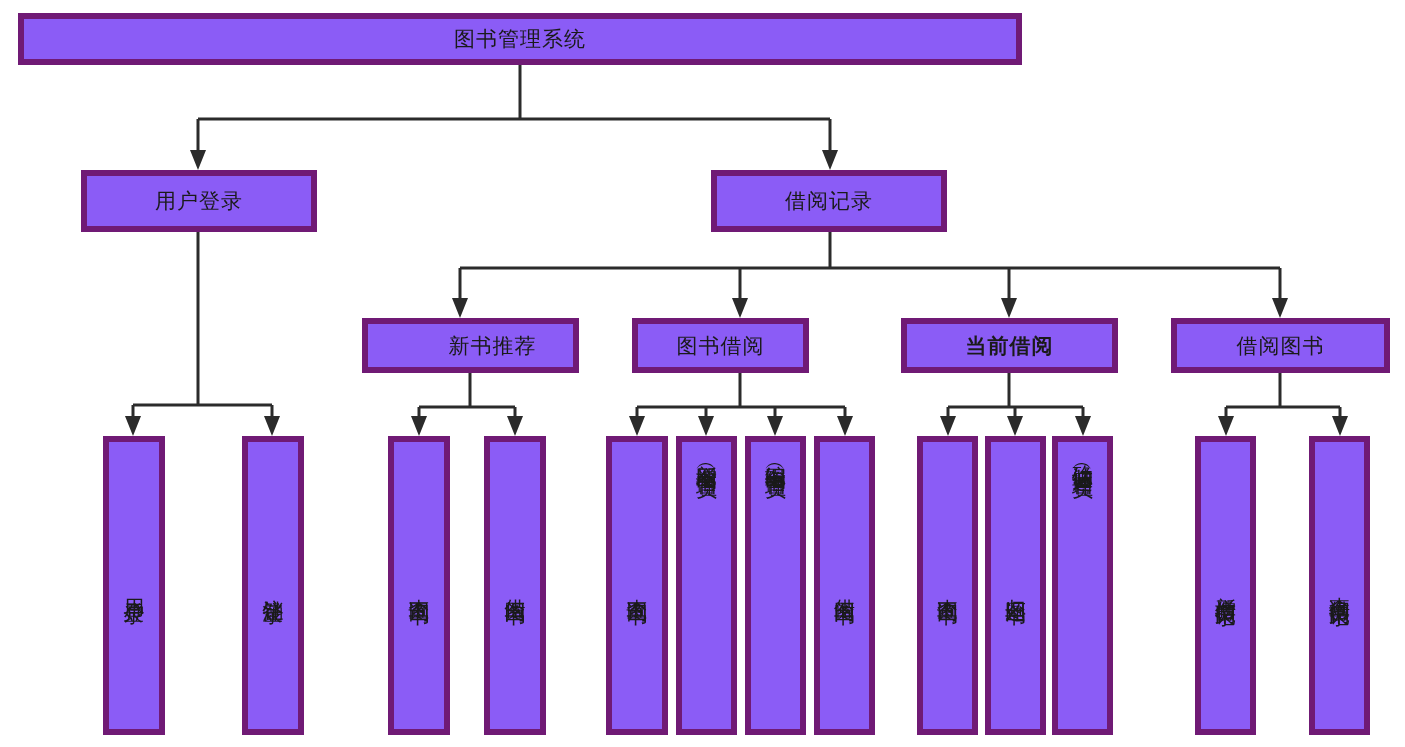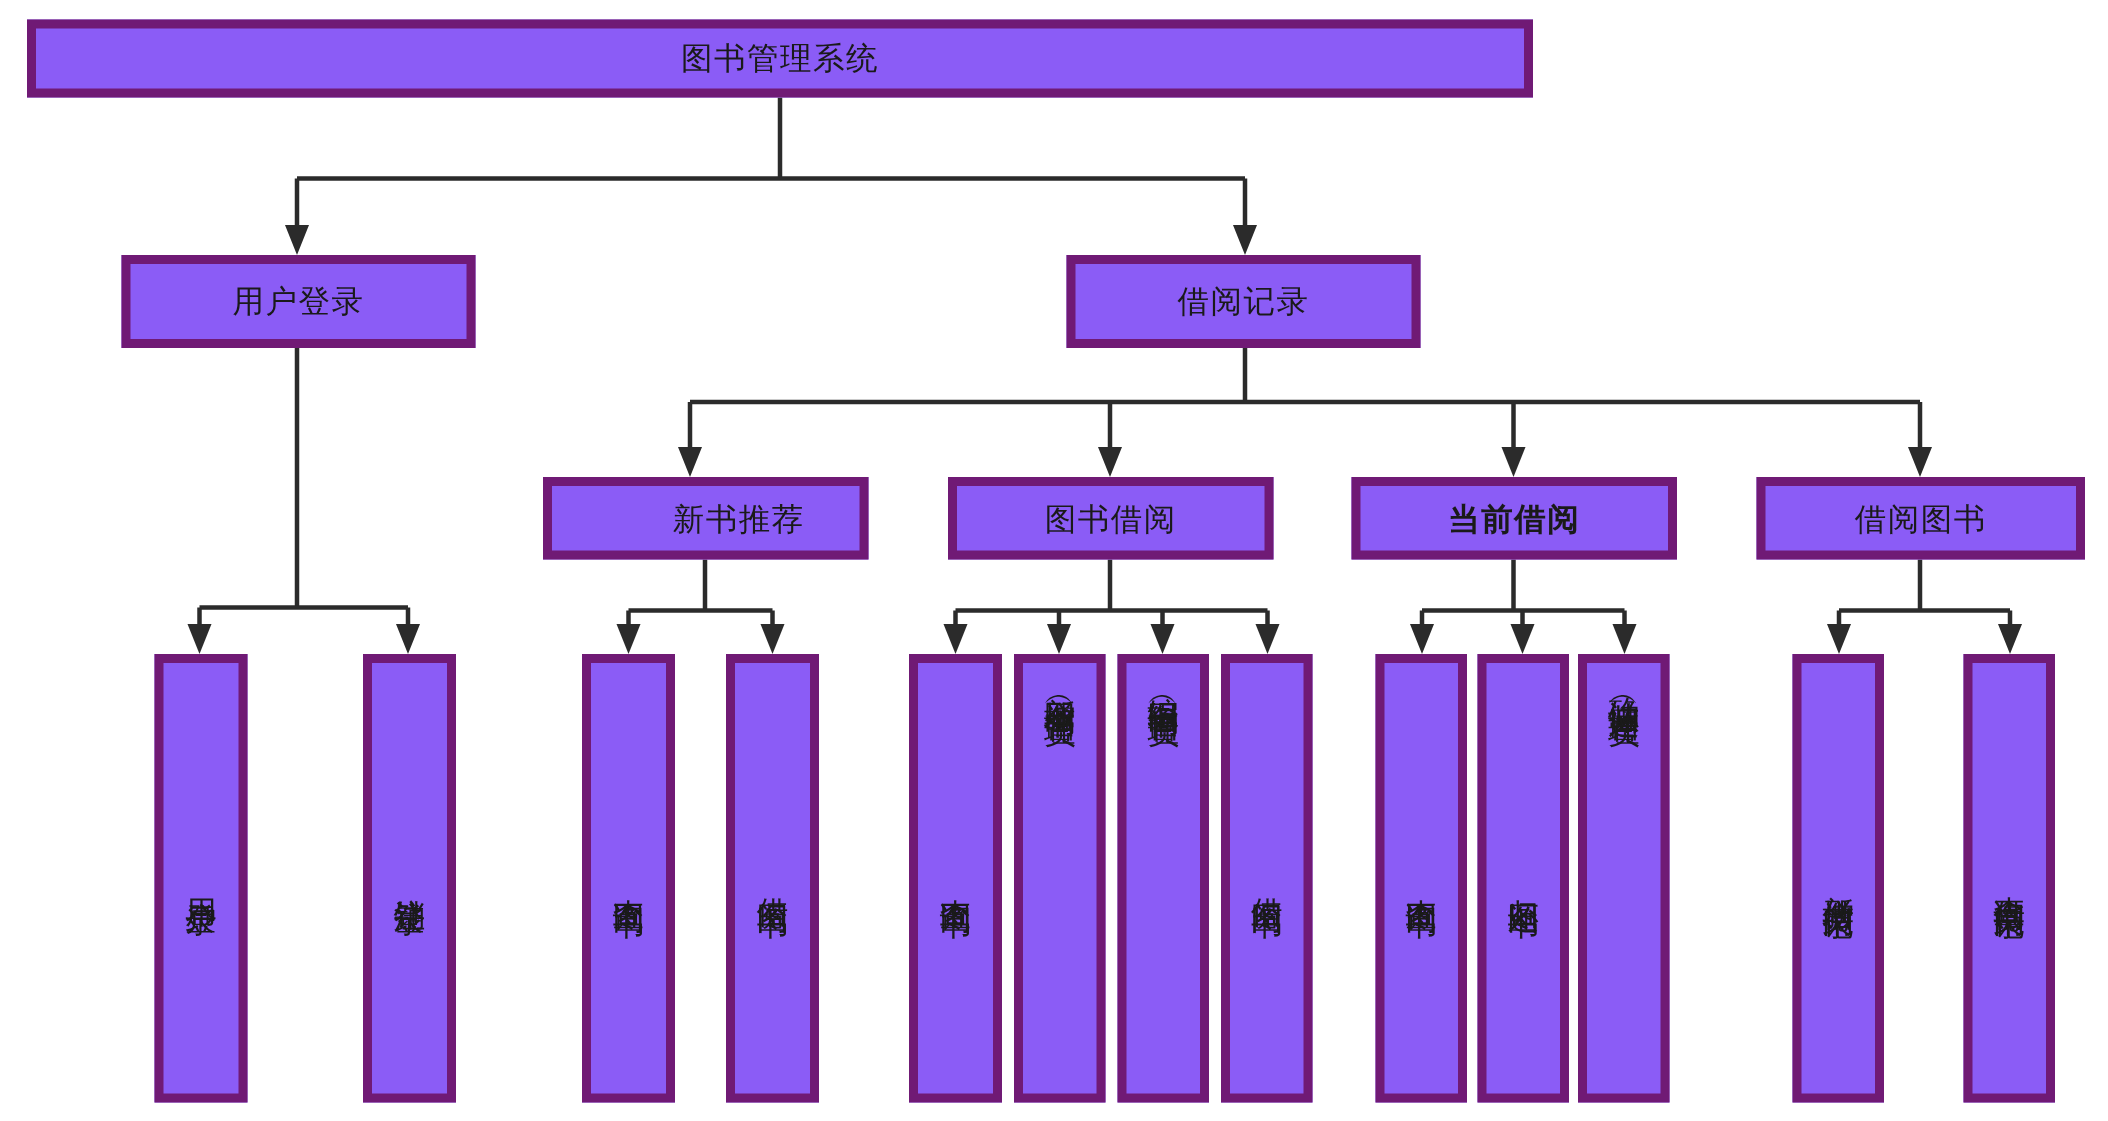--- a/index.html
+++ b/index.html
@@ -98,21 +98,21 @@
   <div class="node h" style="left:81px;top:170px;width:236px;height:62px;">
     <span>用户登录</span>
   </div>
   <div class="node h" style="left:711px;top:170px;width:236px;height:62px;">
     <span>借阅记录</span>
   </div>
 
   <div class="node h" style="left:362px;top:318px;width:217px;height:55px;padding-left:44px;">
     <span>新书推荐</span>
   </div>
-  <div class="node h" style="left:632px;top:318px;width:217px;height:55px;">
+  <div class="node h" style="left:632px;top:318px;width:177px;height:55px;">
     <span>图书借阅</span>
   </div>
   <div class="node h" style="left:901px;top:318px;width:217px;height:55px;font-weight:bold;">
     <span>当前借阅</span>
   </div>
   <div class="node h" style="left:1171px;top:318px;width:219px;height:55px;">
     <span>借阅图书</span>
   </div>
 
   <div class="node v" style="left:103px;top:436px;width:62px;height:299px;justify-content:center;">

